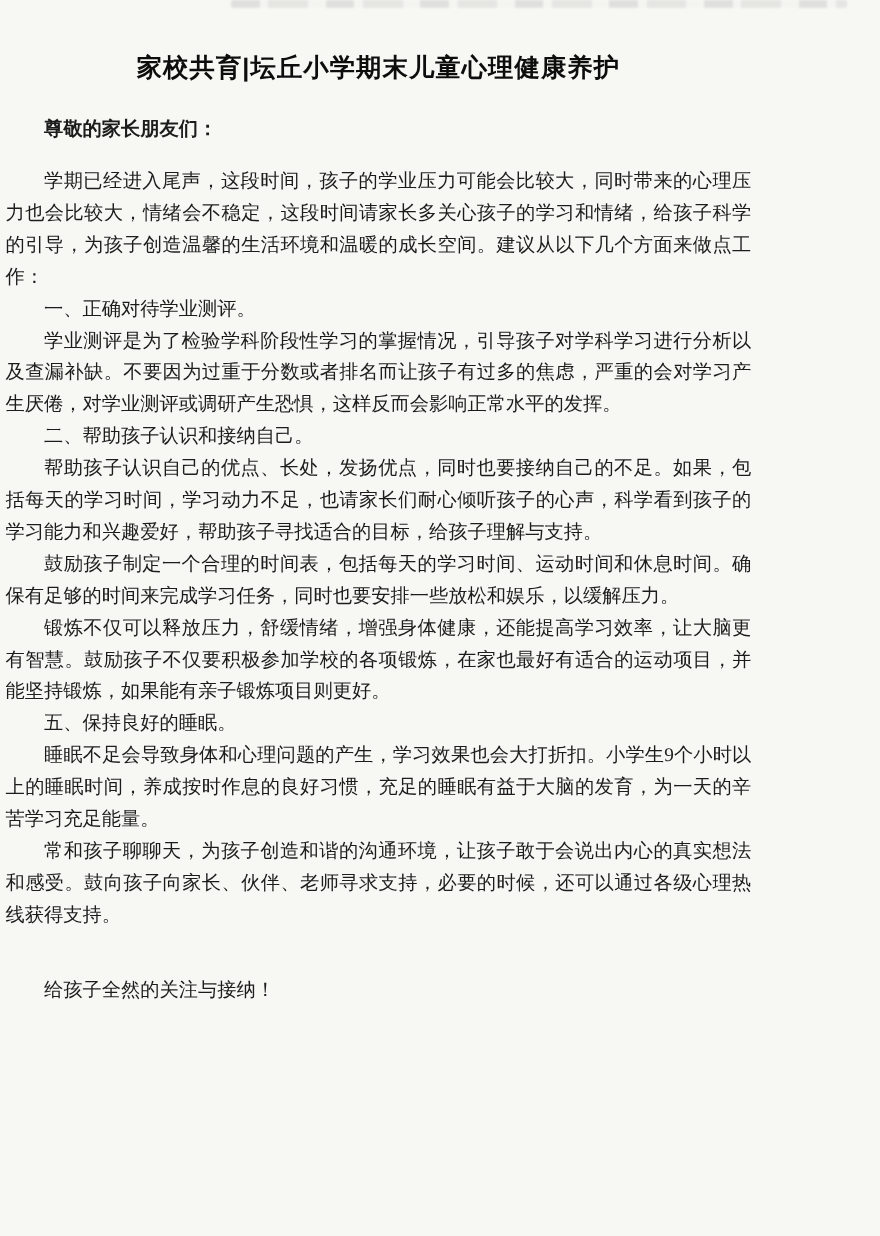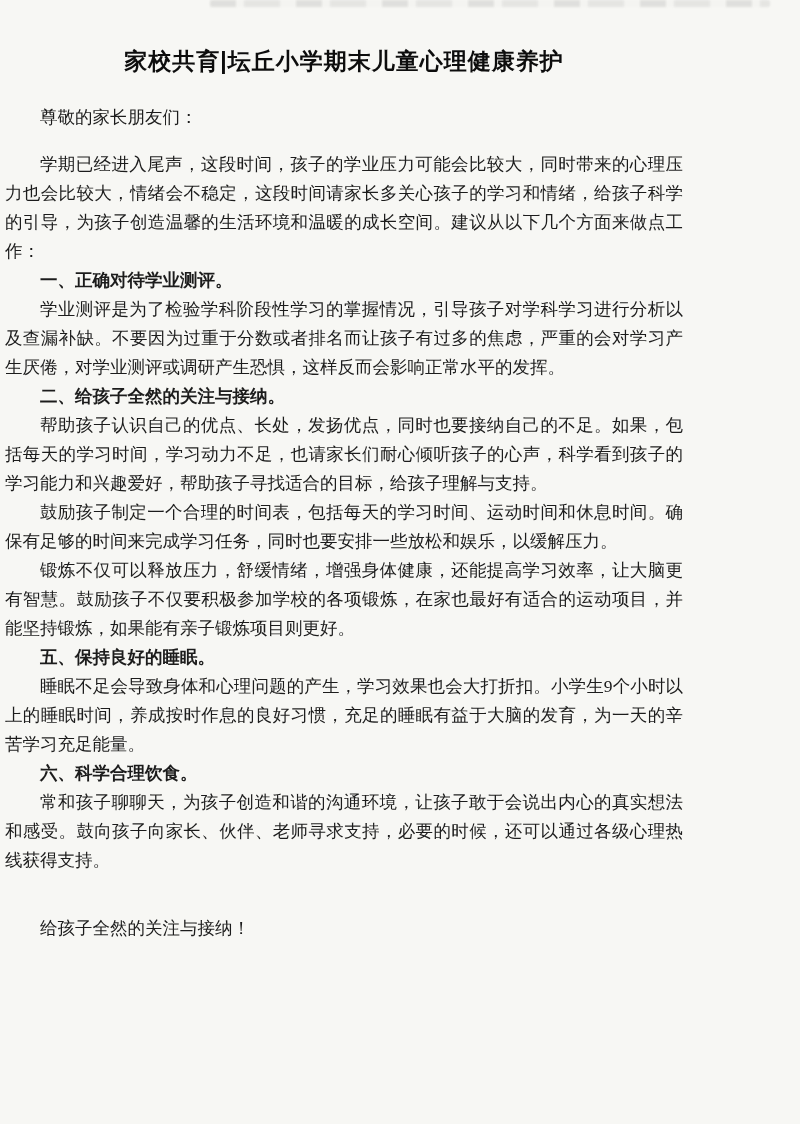--- a/index.html
+++ b/index.html
@@ -52,29 +52,29 @@
     width: 678px;
     margin: 0 auto;
     margin-top: 26px;
     font-size: 17.5px;
     line-height: 29px;
     color: #1c1c1c;
     text-align: justify;
   }
   .salutation {
     text-indent: 2em;
-    font-weight: 400;
+    font-weight: 700;
   }
   .para {
     text-indent: 2em;
     margin: 0;
   }
   .section-heading {
     text-indent: 2em;
-    font-weight: 700;
+    font-weight: 400;
     margin: 0;
   }
   .closing {
     margin-top: 38px;
   }
   .closing-line {
     text-indent: 2em;
     margin: 0;
     line-height: 30px;
   }
@@ -90,31 +90,30 @@
 
   <div class="content">
 
     <p class="salutation">尊敬的家长朋友们：</p>
 
     <p class="para">学期已经进入尾声，这段时间，孩子的学业压力可能会比较大，同时带来的心理压力也会比较大，情绪会不稳定，这段时间请家长多关心孩子的学习和情绪，给孩子科学的引导，为孩子创造温馨的生活环境和温暖的成长空间。建议从以下几个方面来做点工作：</p>
 
     <p class="section-heading">一、正确对待学业测评。</p>
     <p class="para">学业测评是为了检验学科阶段性学习的掌握情况，引导孩子对学科学习进行分析以及查漏补缺。不要因为过重于分数或者排名而让孩子有过多的焦虑，严重的会对学习产生厌倦，对学业测评或调研产生恐惧，这样反而会影响正常水平的发挥。</p>
 
-    <p class="section-heading">二、给孩子全然的关注与接纳。</p>
+    <p class="section-heading">二、帮助孩子认识和接纳自己。</p>
     <p class="para">帮助孩子认识自己的优点、长处，发扬优点，同时也要接纳自己的不足。如果，包括每天的学习时间，学习动力不足，也请家长们耐心倾听孩子的心声，科学看到孩子的学习能力和兴趣爱好，帮助孩子寻找适合的目标，给孩子理解与支持。</p>
 
     <p class="para">鼓励孩子制定一个合理的时间表，包括每天的学习时间、运动时间和休息时间。确保有足够的时间来完成学习任务，同时也要安排一些放松和娱乐，以缓解压力。</p>
 
     <p class="para">锻炼不仅可以释放压力，舒缓情绪，增强身体健康，还能提高学习效率，让大脑更有智慧。鼓励孩子不仅要积极参加学校的各项锻炼，在家也最好有适合的运动项目，并能坚持锻炼，如果能有亲子锻炼项目则更好。</p>
 
     <p class="section-heading">五、保持良好的睡眠。</p>
     <p class="para">睡眠不足会导致身体和心理问题的产生，学习效果也会大打折扣。小学生9个小时以上的睡眠时间，养成按时作息的良好习惯，充足的睡眠有益于大脑的发育，为一天的辛苦学习充足能量。</p>
 
-    <p class="section-heading">六、科学合理饮食。</p>
 
     <p class="para">常和孩子聊聊天，为孩子创造和谐的沟通环境，让孩子敢于会说出内心的真实想法和感受。鼓向孩子向家长、伙伴、老师寻求支持，必要的时候，还可以通过各级心理热线获得支持。</p>
 
     <div class="closing">
       <p class="closing-line">给孩子全然的关注与接纳！</p>
 
     </div>
 
   </div>
 </div>

